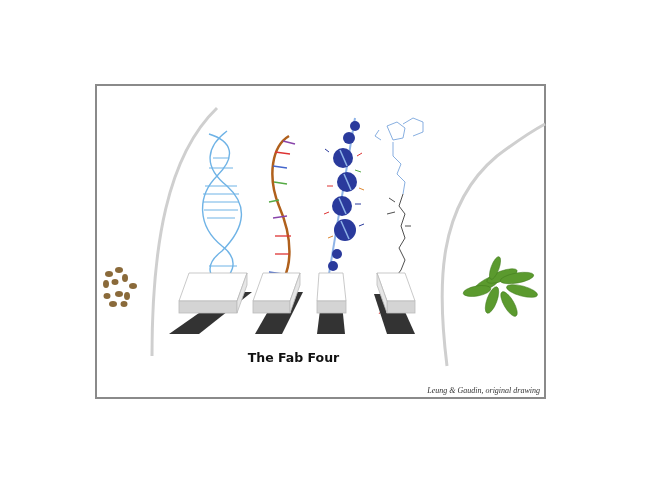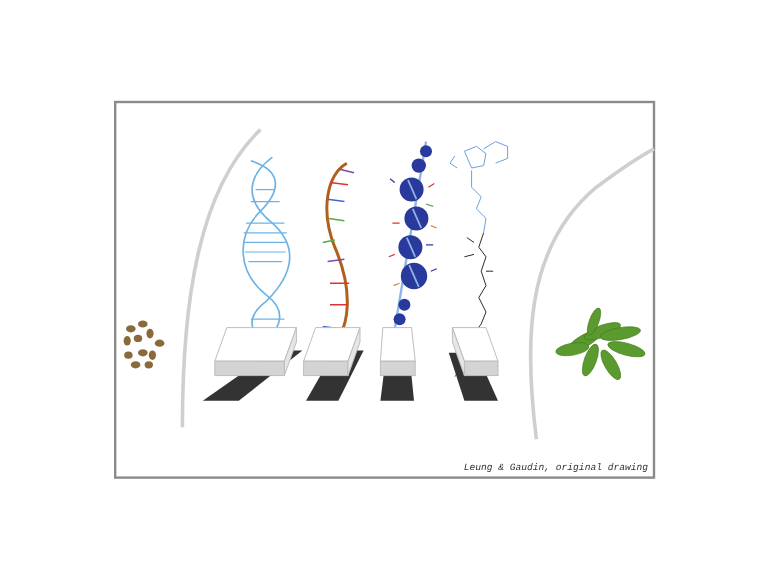--- a/index.html
+++ b/index.html
@@ -1,20 +1,20 @@
 <!DOCTYPE html>
 <html><head>
 <meta charset="utf-8">
 <style>
   html,body{margin:0;padding:0;background:#fff;}
   body{width:648px;height:486px;position:relative;overflow:hidden;font-family:"Liberation Sans",sans-serif;}
   .frame{position:absolute;left:95px;top:84px;width:451px;height:315px;border:2px solid #8a8a8a;background:#fff;box-sizing:border-box;}
   svg{position:absolute;left:0;top:0;}
   .title{position:absolute;left:0;top:264px;width:451px;text-align:center;font-family:"DejaVu Sans",sans-serif;font-weight:bold;font-size:12.5px;color:#111;margin-left:-29px;}
-  .credit{position:absolute;right:4px;bottom:2px;font-family:Liberation Mono, monospace;font-style:italic;font-size:8px;color:#333;margin-left:48px;}
+  .credit{position:absolute;right:4px;bottom:2px;font-family:Liberation Serif, serif;font-style:italic;font-size:8px;color:#333;margin-left:48px;}
 </style>
 </head>
 <body>
 
 <div class="frame">
   <svg width="451" height="315" viewBox="0 0 451 315">
 
     <path d="M55 270 C55 160 70 70 120 22" stroke="#cfcfcf" stroke-width="3" fill="none"></path>
     <path d="M350 280 C340 200 340 120 400 70 C420 55 435 45 448 38" stroke="#cfcfcf" stroke-width="3" fill="none"></path>
 
@@ -133,14 +133,15 @@
       <ellipse cx="405" cy="190" rx="16" ry="5" transform="rotate(-20 405 190)"></ellipse>
       <ellipse cx="420" cy="192" rx="17" ry="5" transform="rotate(-10 420 192)"></ellipse>
       <ellipse cx="425" cy="205" rx="16" ry="5" transform="rotate(15 425 205)"></ellipse>
       <ellipse cx="412" cy="218" rx="14" ry="5" transform="rotate(60 412 218)"></ellipse>
       <ellipse cx="395" cy="214" rx="14" ry="5" transform="rotate(110 395 214)"></ellipse>
       <ellipse cx="380" cy="205" rx="14" ry="5" transform="rotate(170 380 205)"></ellipse>
       <ellipse cx="398" cy="182" rx="12" ry="4" transform="rotate(-70 398 182)"></ellipse>
     </g>
   </svg>
 
+  <div class="title">The Fab Four</div>
   <div class="credit">Leung &amp; Gaudin, original drawing</div>
 </div>
 
 </body></html>

